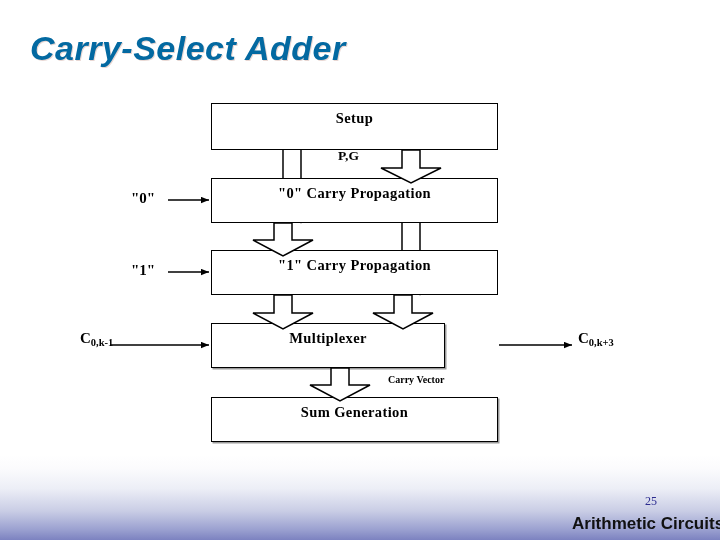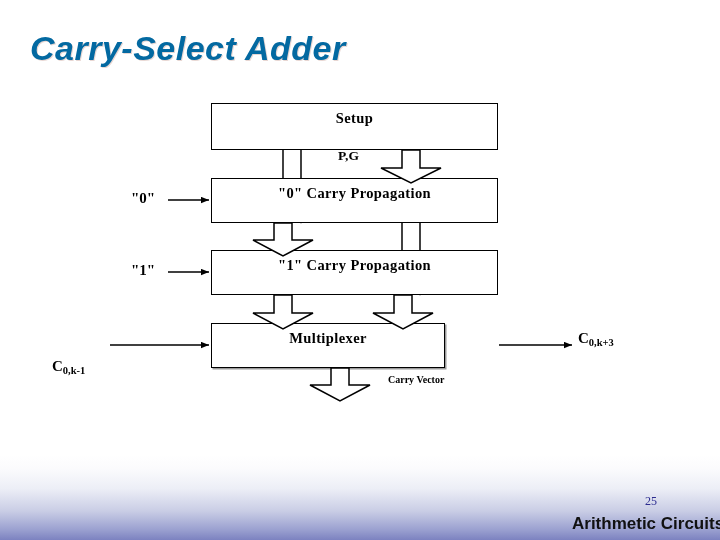--- a/index.html
+++ b/index.html
@@ -183,30 +183,33 @@
   </div>
 
   <div class="blk" id="blk-cp1" style="left:211px; top:250px; width:287px; height:45px;">
     <span class="blk-label">"1" Carry Propagation</span>
   </div>
 
   <div class="blk shadowed" id="blk-mux" style="left:211px; top:323px; width:234px; height:45px;">
     <span class="blk-label">Multiplexer</span>
   </div>
 
+  <div class="blk shadowed" id="blk-sumgen" style="left:211px; top:397px; width:287px; height:45px;">
+    <span class="blk-label">Sum Generation</span>
+  </div>
 
   <div class="mid-note" style="left:338px; top:148px;">P,G</div>
 
   <div class="side-label" style="left:131px; top:190px;">"0"</div>
 
   <div class="side-label" style="left:131px; top:262px;">"1"</div>
 
   <div class="small-note" style="left:388px; top:374px;">Carry Vector</div>
 
-  <div class="side-label" style="left:52px; top:330px;margin-top:28px;">
+  <div class="side-label" style="left:80px; top:330px;">
     <span>C</span><sub>0,k-1</sub>
   </div>
 
   <div class="side-label" style="left:578px; top:330px;text-align:right;">
     <span>C</span><sub>0,k+3</sub>
   </div>
 
   <svg id="wires-top" viewBox="0 0 720 470">
     <defs>
       <marker id="thinArrow" markerWidth="9" markerHeight="9" refX="8" refY="3.2" orient="auto" markerUnits="userSpaceOnUse">

